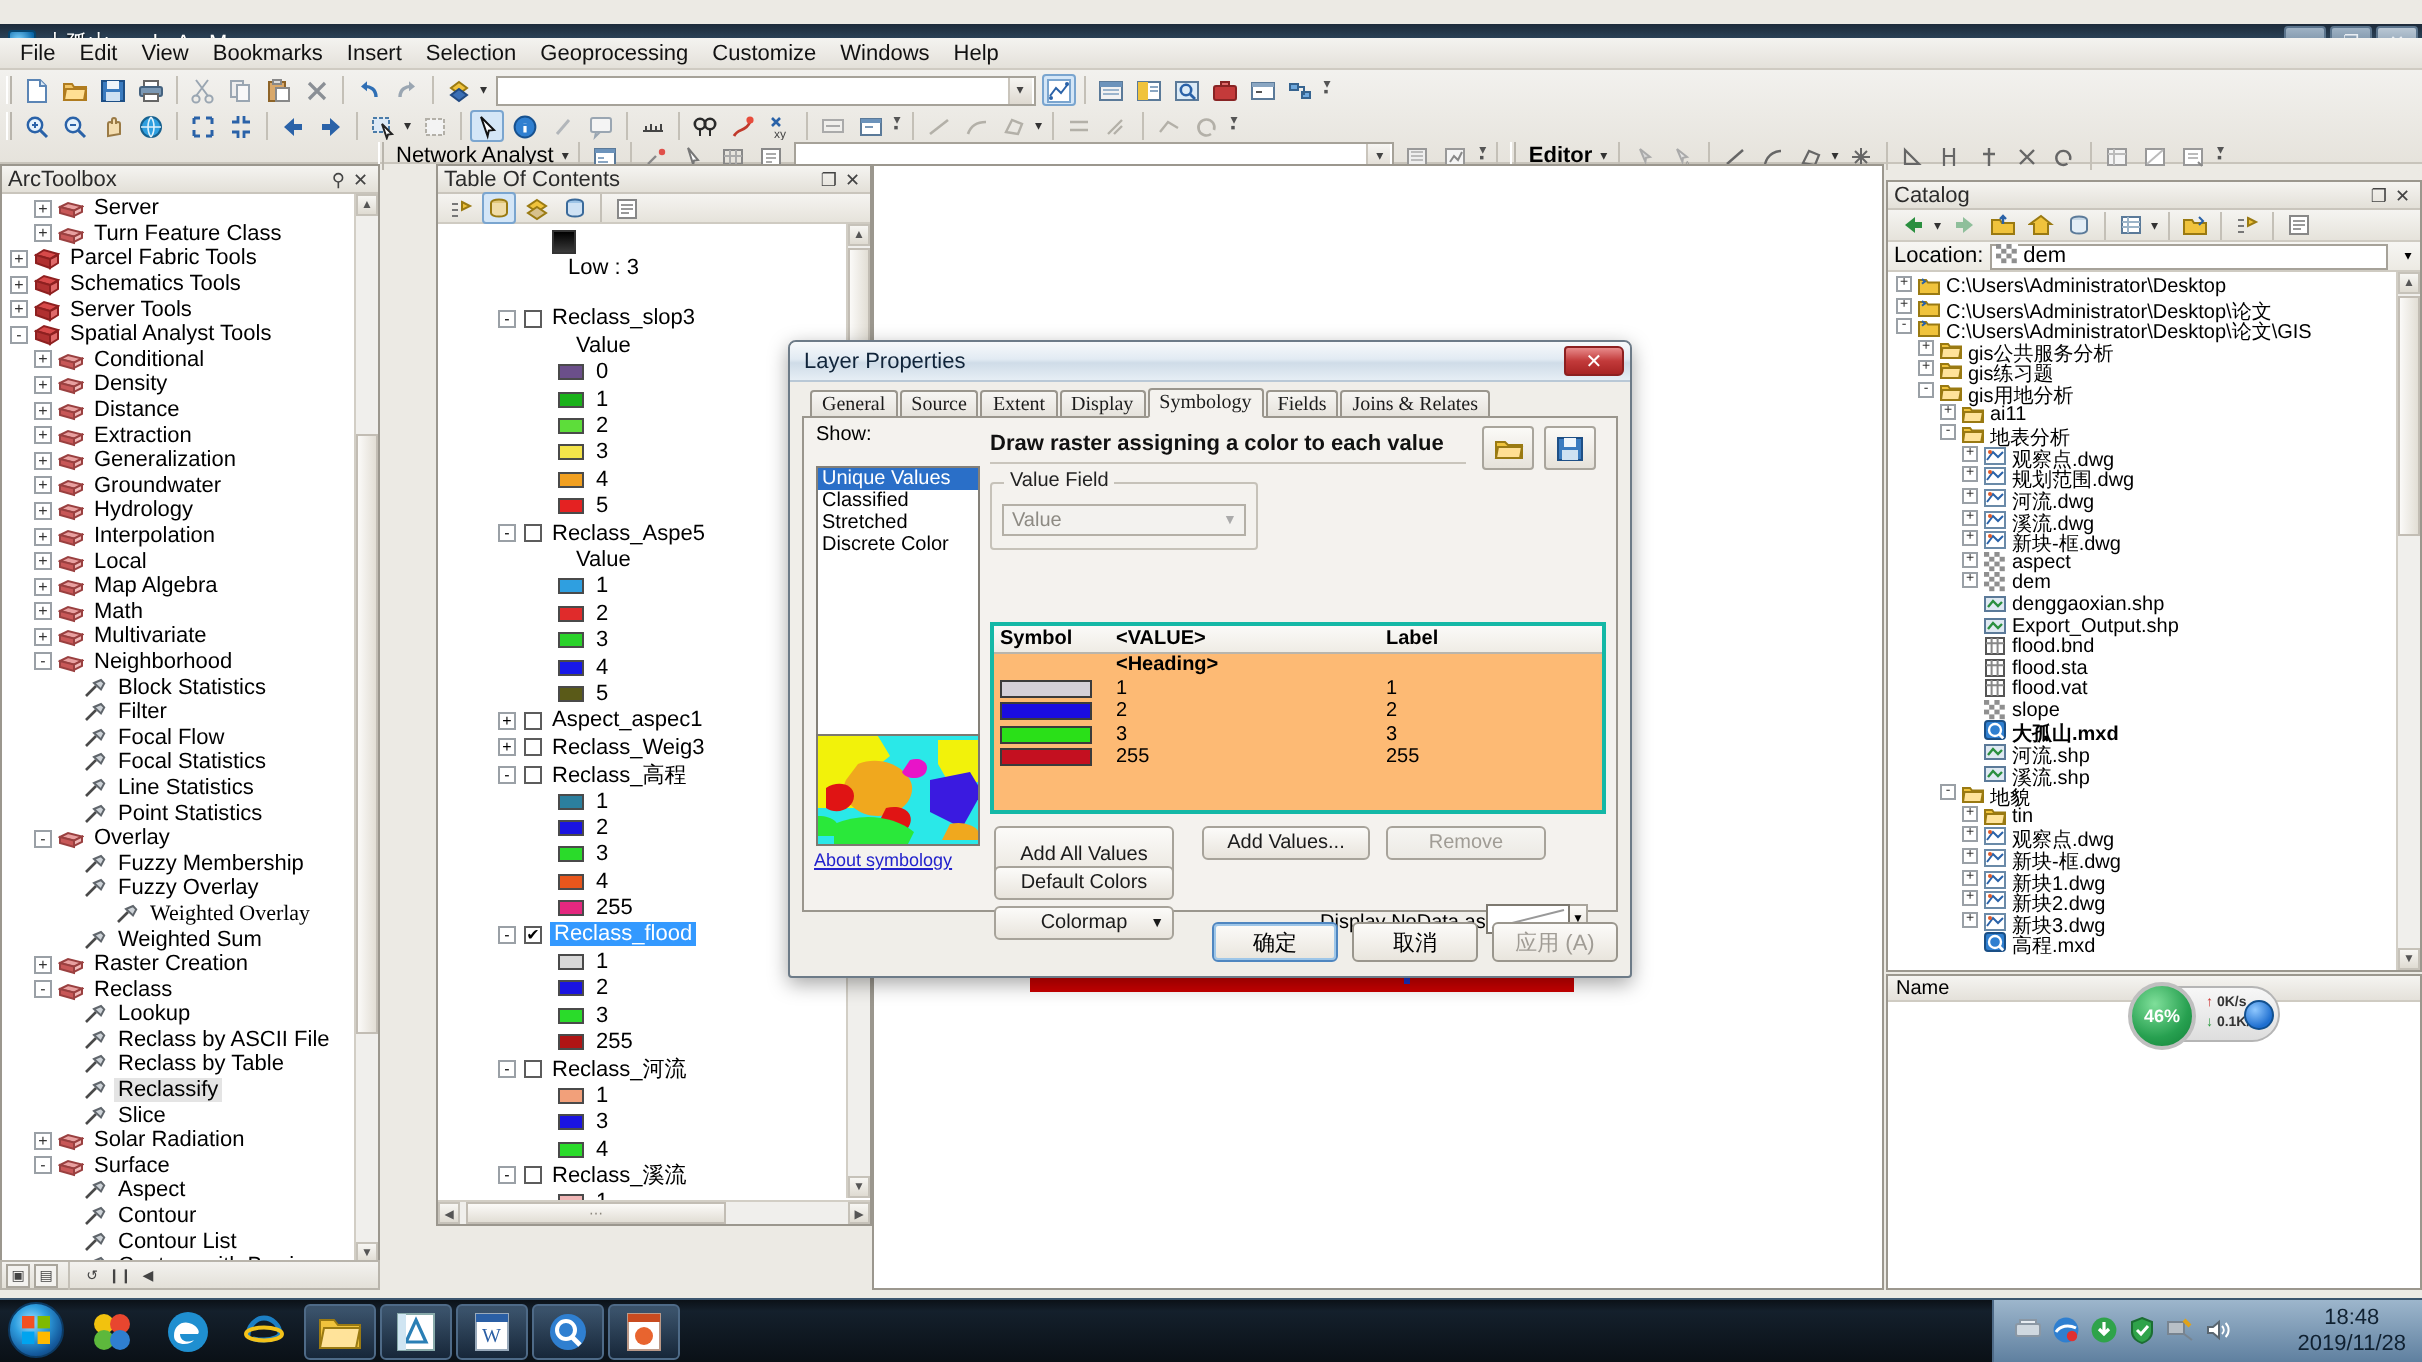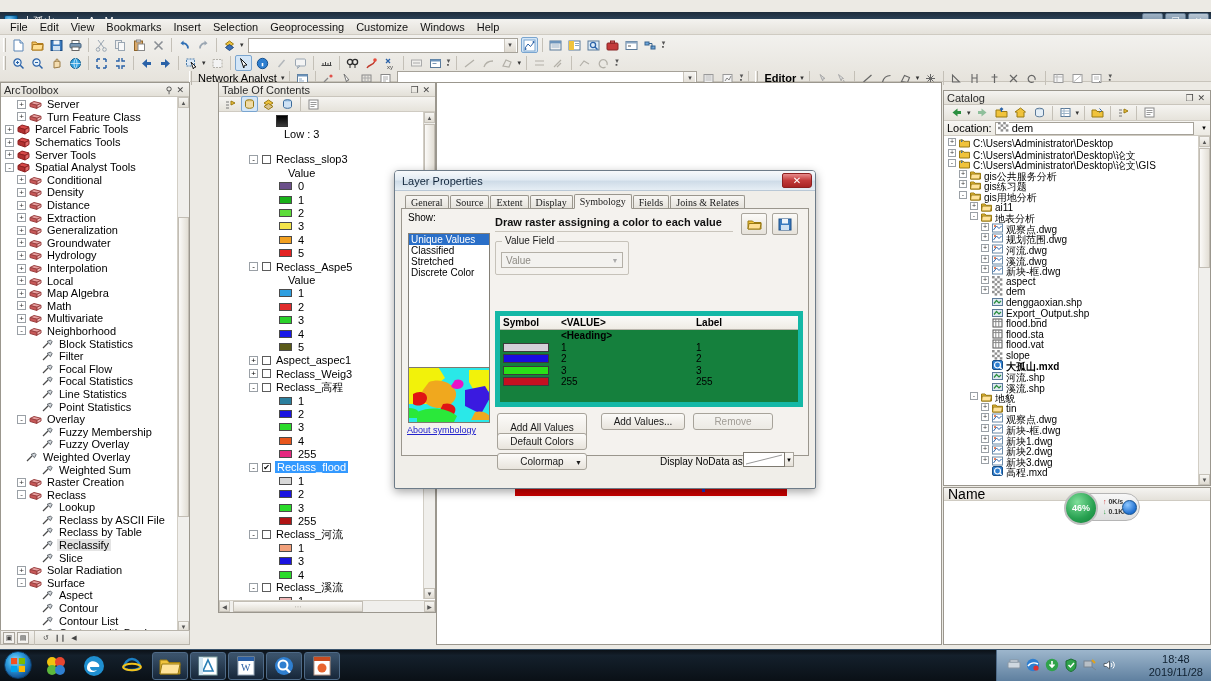--- a/index.html
+++ b/index.html
@@ -202,21 +202,21 @@
     color:#333;margin-right:3px;flex:none;
   }
   .cat-row .nochild{ width:8px;margin-right:3px;flex:none; }
   .cat-row .cico{ width:11px;height:10px;margin-right:3px;flex:none; }
   .cat-row.bold{ font-weight:bold; }
 
   
   #catname{ left:943px; top:487px; width:268px; height:158px; }
   .catname-head{
     height:13px;background:linear-gradient(180deg,#f5f4f1,#e4e1da);
-    border-bottom:1px solid #cfcbc2;display:flex;align-items:center;padding-left:4px;font-size:14px;
+    border-bottom:1px solid #cfcbc2;display:flex;align-items:center;padding-left:4px;font-size:10px;
   }
 
   
   #dialog{
     position:absolute;left:394px;top:170px;width:422px;height:319px;
     background:#f0eee9;border:1px solid #6d7b88;border-radius:4px 4px 2px 2px;
     box-shadow:0 3px 10px rgba(0,0,0,.35);
   }
   .dlg-title{
     height:20px;border-radius:3px 3px 0 0;
@@ -280,21 +280,21 @@
   }
   .cs-box{
     height:17px;border:1px solid #8e8a82;background:#fff;display:flex;align-items:center;
   }
   .cs-ramp{ display:flex;height:13px;flex:1;margin:0 1px; }
   .cs-ramp i{ display:block;height:13px;flex:1; }
   .cs-arrow{ width:13px;height:15px;display:flex;align-items:center;justify-content:center;font-size:7px;color:#222; }
 
   .symtable{
     position:absolute;left:0;right:0;top:98px;height:96px;
-    border:5px solid #14b8a6;background:#15803d;overflow:hidden;
+    border:2px solid #14b8a6;background:#fdba74;overflow:hidden;
   }
   .symhead{
     display:flex;height:14px;border-bottom:1px solid #b9b5ac;
     background:linear-gradient(180deg,#fbfaf8,#efece5);font-weight:bold;font-size:10px;align-items:center;
   }
   .symhead div,.symrow div{ padding-left:3px; }
   .c-sym{ width:58px;flex:none; }
   .c-val{ width:135px;flex:none; }
   .c-lab{ width:115px;flex:none; }
   .c-cnt{ flex:1; }
@@ -1118,21 +1118,21 @@
             <span class="lbl">Fuzzy Membership</span>
           </div>
           <div class="tnode" style="padding-left: 28px;">
             <span class="nochild"></span>
             <span class="ico"><svg width="13" height="12" viewBox="0 0 13 12">
                 <path d="M2 10l5-5" stroke="#4a4a4a" stroke-width="1.3"></path>
                 <path d="M6 3.5l3.5-1.5 1.6 1.7-1.6 3z" fill="#cfd4d9" stroke="#60666c"></path>
               </svg></span>
             <span class="lbl">Fuzzy Overlay</span>
           </div>
-          <div class="tnode" style="padding-left: 12px;">
+          <div class="tnode" style="padding-left: 44px; font-family: Liberation Serif, serif;">
             <span class="nochild"></span>
             <span class="ico"><svg width="13" height="12" viewBox="0 0 13 12">
                 <path d="M2 10l5-5" stroke="#4a4a4a" stroke-width="1.3"></path>
                 <path d="M6 3.5l3.5-1.5 1.6 1.7-1.6 3z" fill="#cfd4d9" stroke="#60666c"></path>
               </svg></span>
             <span class="lbl">Weighted Overlay</span>
           </div>
           <div class="tnode" style="padding-left: 28px;">
             <span class="nochild"></span>
             <span class="ico"><svg width="13" height="12" viewBox="0 0 13 12">
@@ -2038,20 +2038,25 @@
                   <rect width="40" height="13" fill="#fff"></rect>
                   <path d="M2 11L38 2" stroke="#999"></path>
                 </svg>
             </div>
             <div class="nodata-arr">▼</div>
           </div>
         </div>
       </div>
     </div>
 
+    <div class="dlg-foot">
+      <div class="fbtn default">确定</div>
+      <div class="fbtn">取消</div>
+      <div class="fbtn disabled">应用 (A)</div>
+    </div>
   </div>
 
   <div class="taskbar">
     <div class="startorb">
       <svg width="16" height="16" viewBox="0 0 16 16">
           <rect x="1" y="1" width="6.2" height="6.2" fill="#f25022"></rect>
           <rect x="8.8" y="1" width="6.2" height="6.2" fill="#7fba00"></rect>
           <rect x="1" y="8.8" width="6.2" height="6.2" fill="#00a4ef"></rect>
           <rect x="8.8" y="8.8" width="6.2" height="6.2" fill="#ffb900"></rect>
         </svg>

